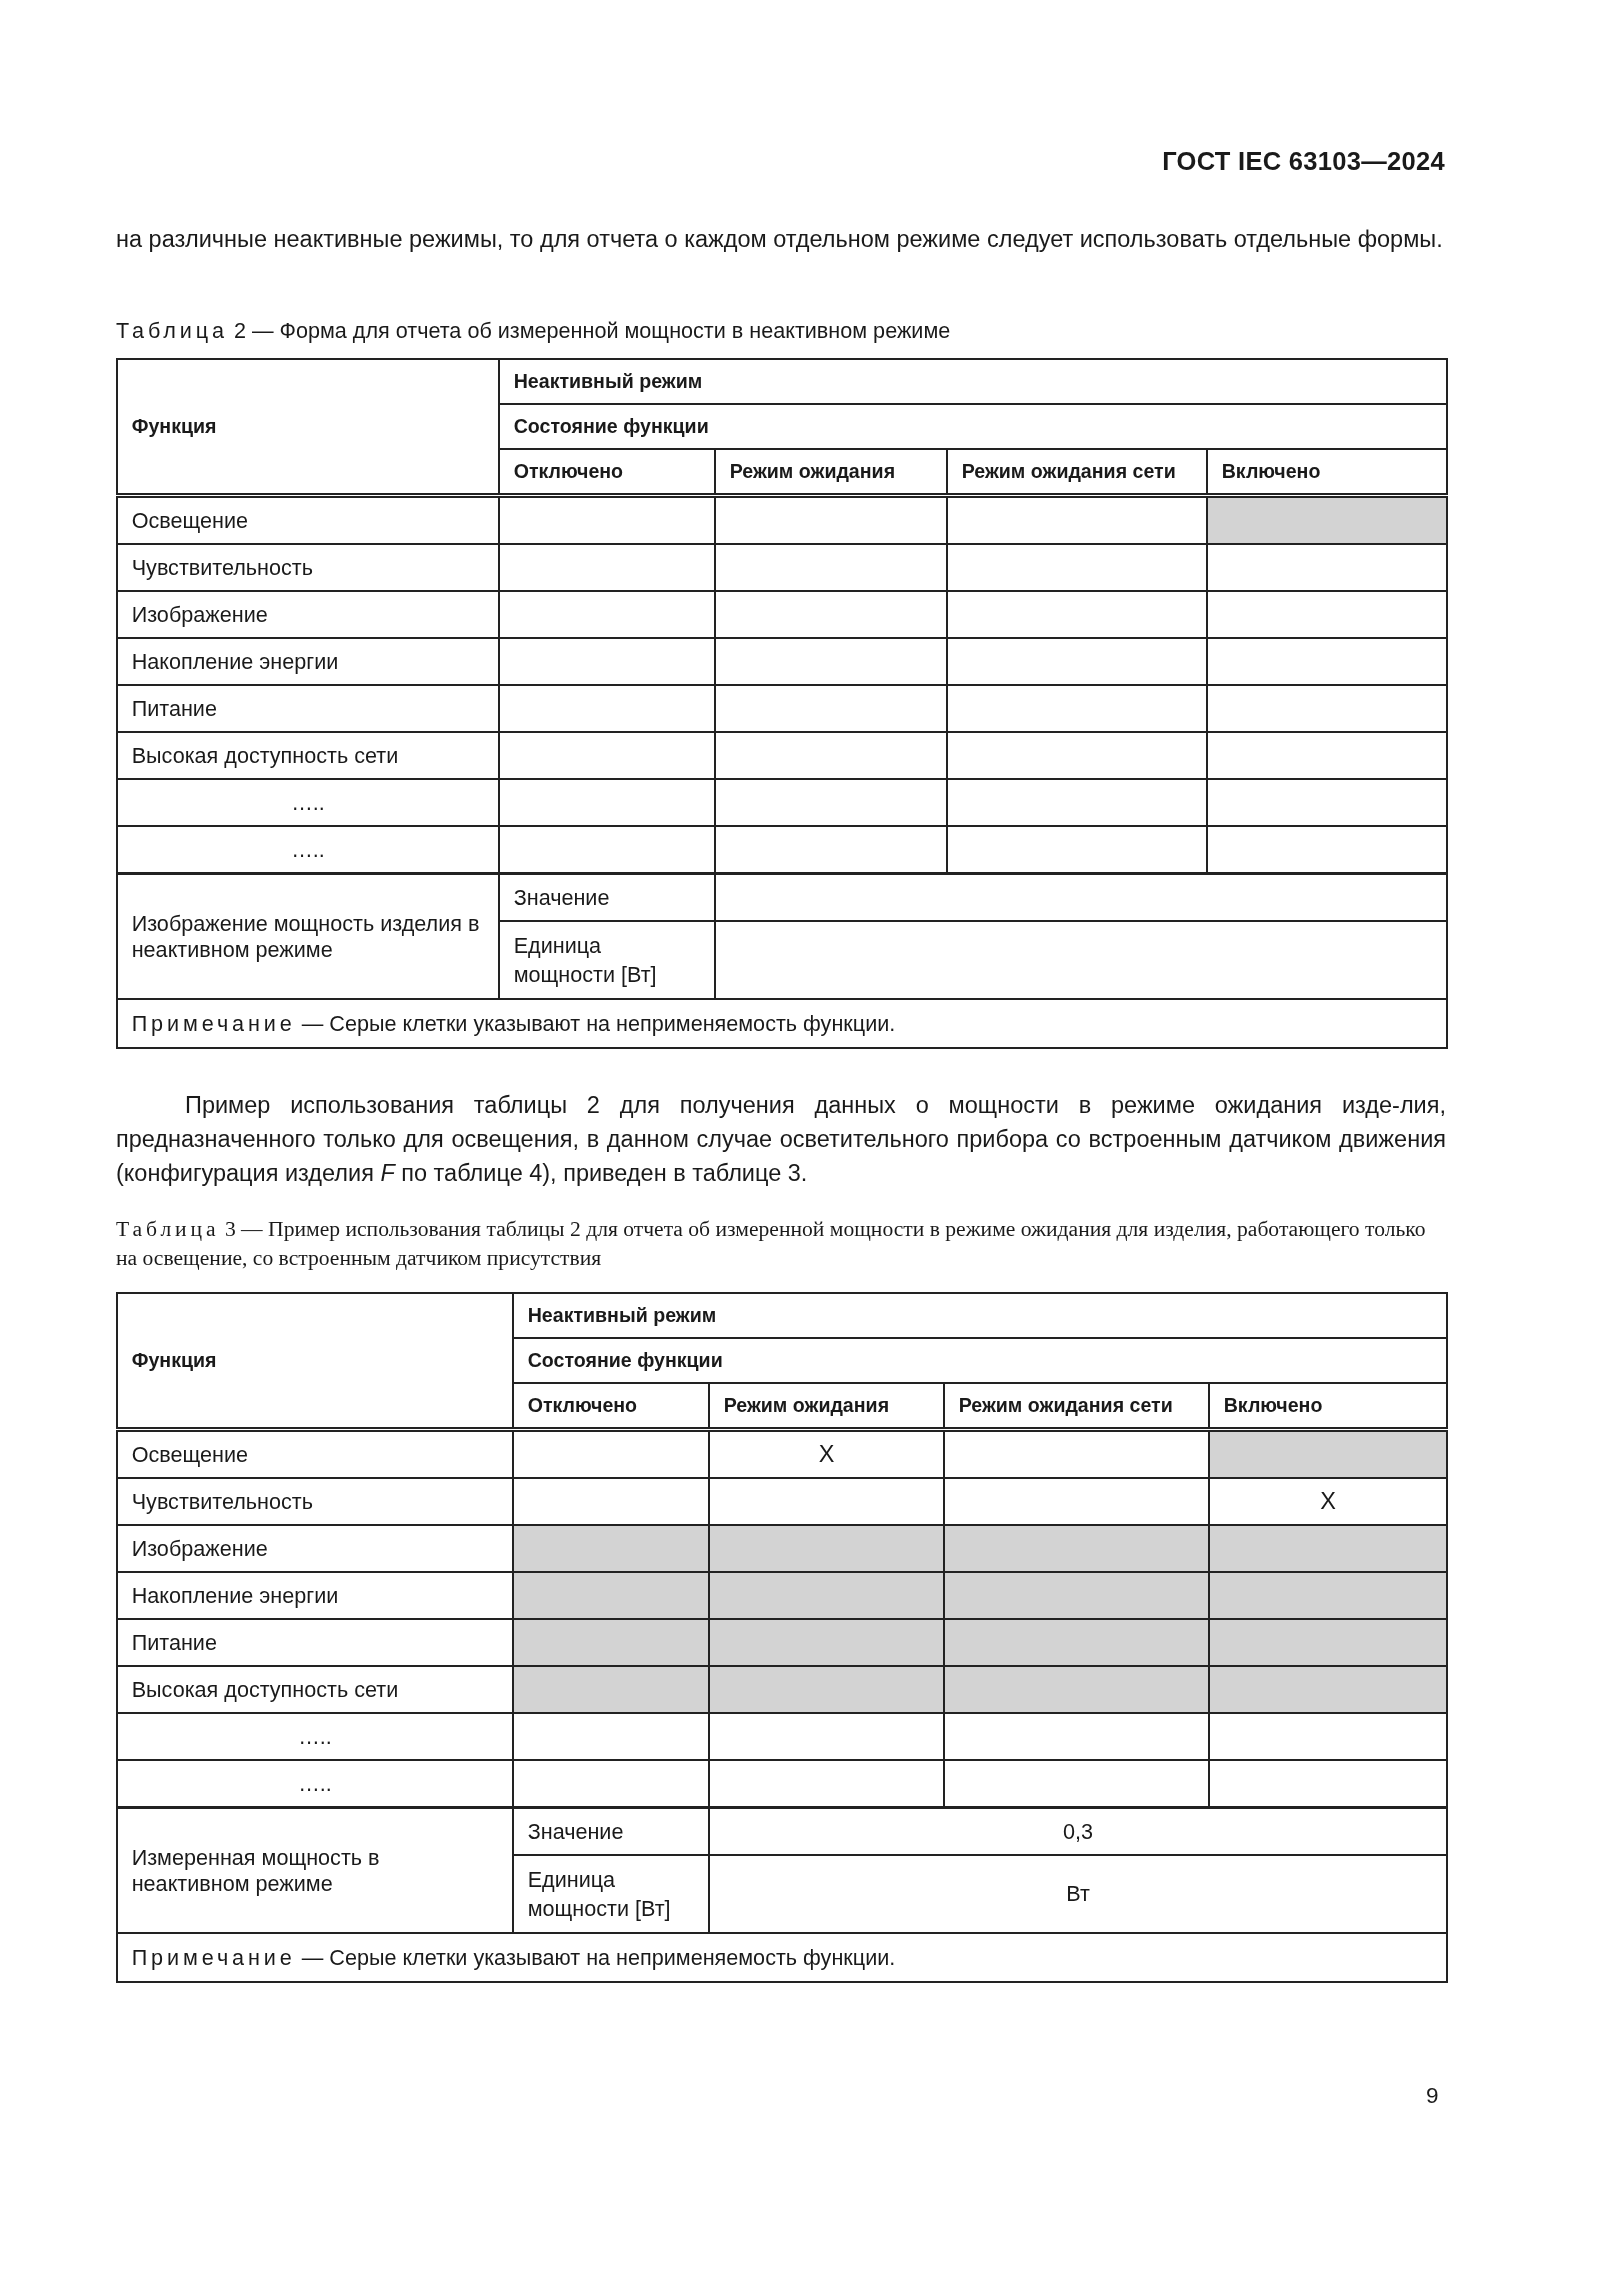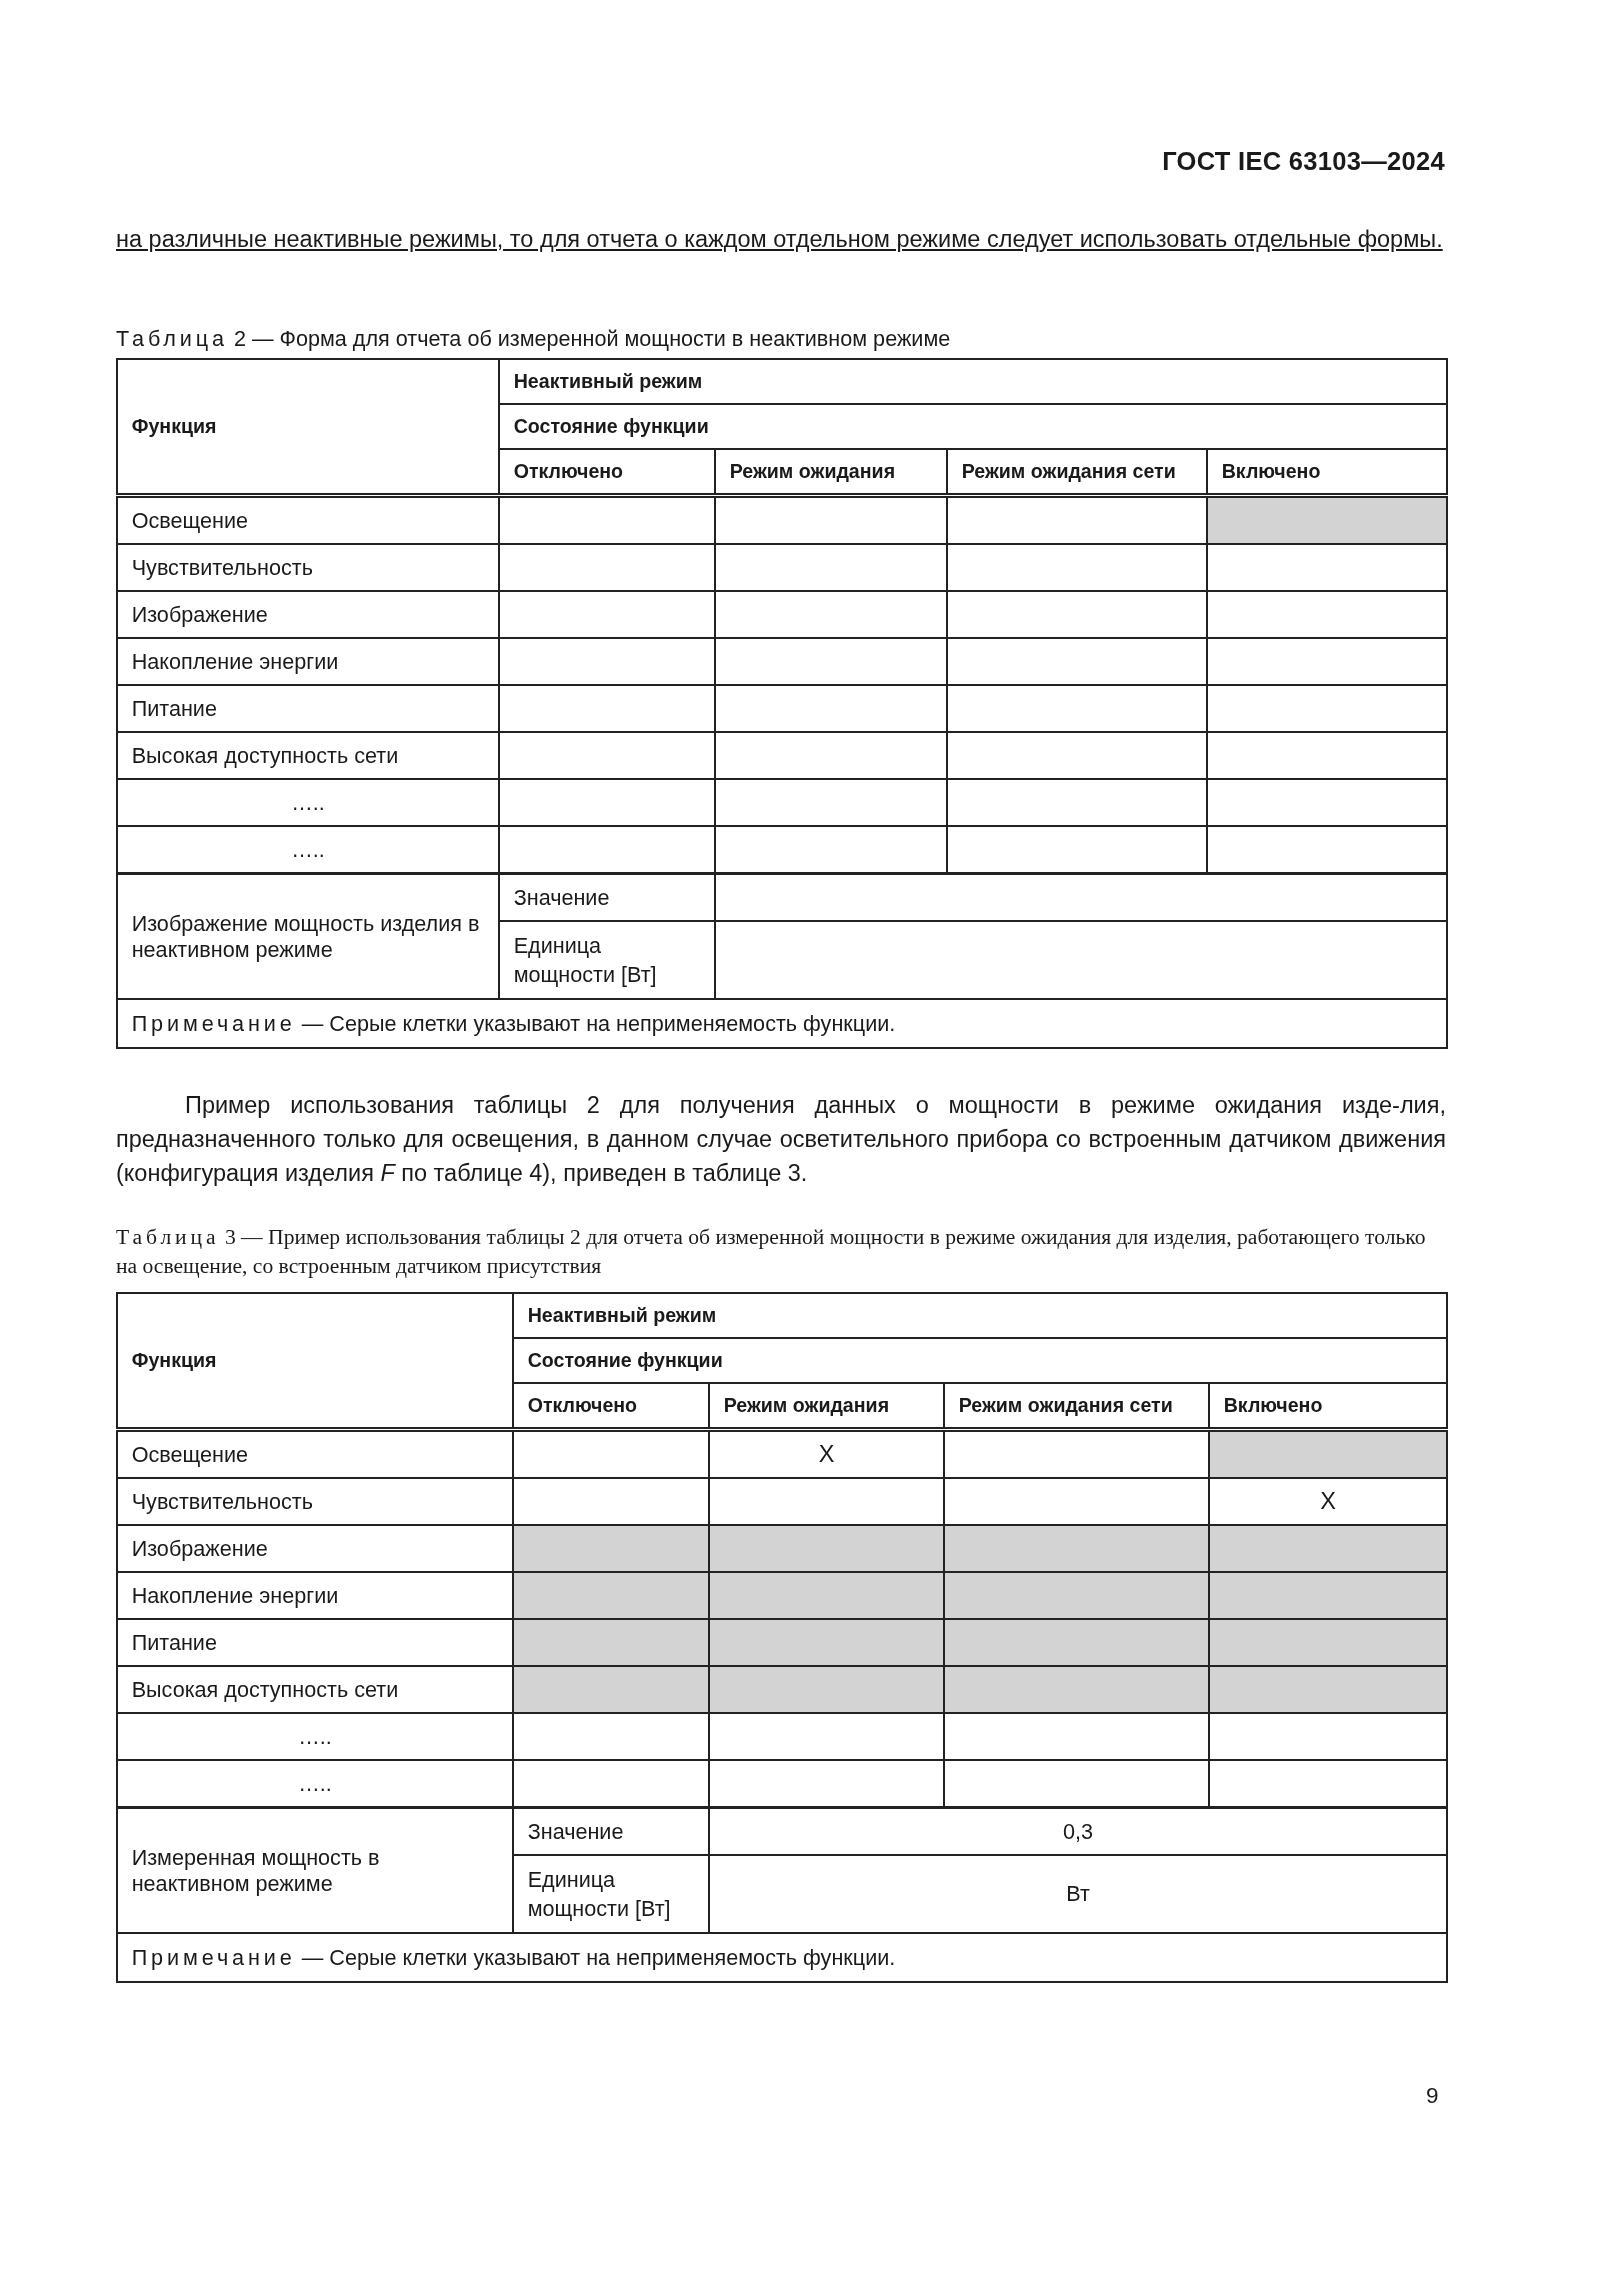--- a/index.html
+++ b/index.html
@@ -2,42 +2,42 @@
 <html><head>
 <meta charset="utf-8">
 <style>
   html, body { margin: 0; padding: 0; background: #ffffff; }
   body { width: 1621px; height: 2293px; position: relative; overflow: hidden;
          font-family: "Liberation Sans", sans-serif; color: #1a1a1a; }
   .abs { position: absolute; }
   .doc-id { right: 176px; top: 147px; font-weight: bold; font-size: 25.5px; letter-spacing: 0.3px; }
   .para { left: 116px; width: 1330px; font-size: 23.5px; line-height: 34px; text-align: justify; }
   .para .indent { display: inline-block; width: 69px; }
-  .caption { left: 116px; width: 1330px; font-size: 21.6px; line-height: 29px; margin-top: 8px; }
+  .caption { left: 116px; width: 1330px; font-size: 21.6px; line-height: 29px; }
   .spaced { letter-spacing: 3.9px; }
   .page-num { left: 1426px; top: 2083px; font-size: 22.5px; }
 
   table.t { position: absolute; left: 116px; width: 1330px; border-collapse: collapse;
             table-layout: fixed; font-size: 21.6px; }
   table.t td { border: 2.5px solid #222; padding: 0 13.7px; vertical-align: middle; }
   table.t td.hdr { text-align: left; font-size: 19.6px; font-weight: bold; }
   table.t td.c { text-align: center; }
   table.t td.gray { background: #d3d3d3; }
   table.t tr.r td { height: 45px; }
   table.t tr.hrow td { height: 43px; }
   table.t tr.firstbody td { border-top: 5.9px double #222; }
   table.t td.note { height: 47px; font-size: 21.6px; }
   .mark { font-size: 23.5px; }
 </style>
 </head>
 <body>
 
 <div class="abs doc-id">ГОСТ IEC 63103—2024</div>
 
-<div class="abs para" style="top:222px;text-decoration:underline;">на различные неактивные режимы, то для отчета о каждом отдельном режиме следует использовать отдельные формы.</div>
+<div class="abs para" style="top:222px;">на различные неактивные режимы, то для отчета о каждом отдельном режиме следует использовать отдельные формы.</div>
 
 <div class="abs caption" style="top:316px;">
   <span class="spaced">Таблица</span>
   <span>2 — Форма для отчета об измеренной мощности в неактивном режиме</span>
 </div>
 
 <table class="t" id="t2" style="top:358px;">
   <colgroup>
     <col style="width:382px">
       <col style="width:216px">

